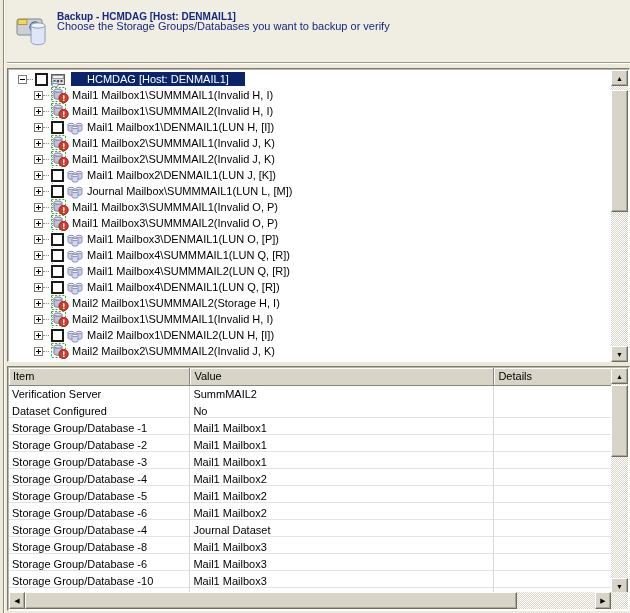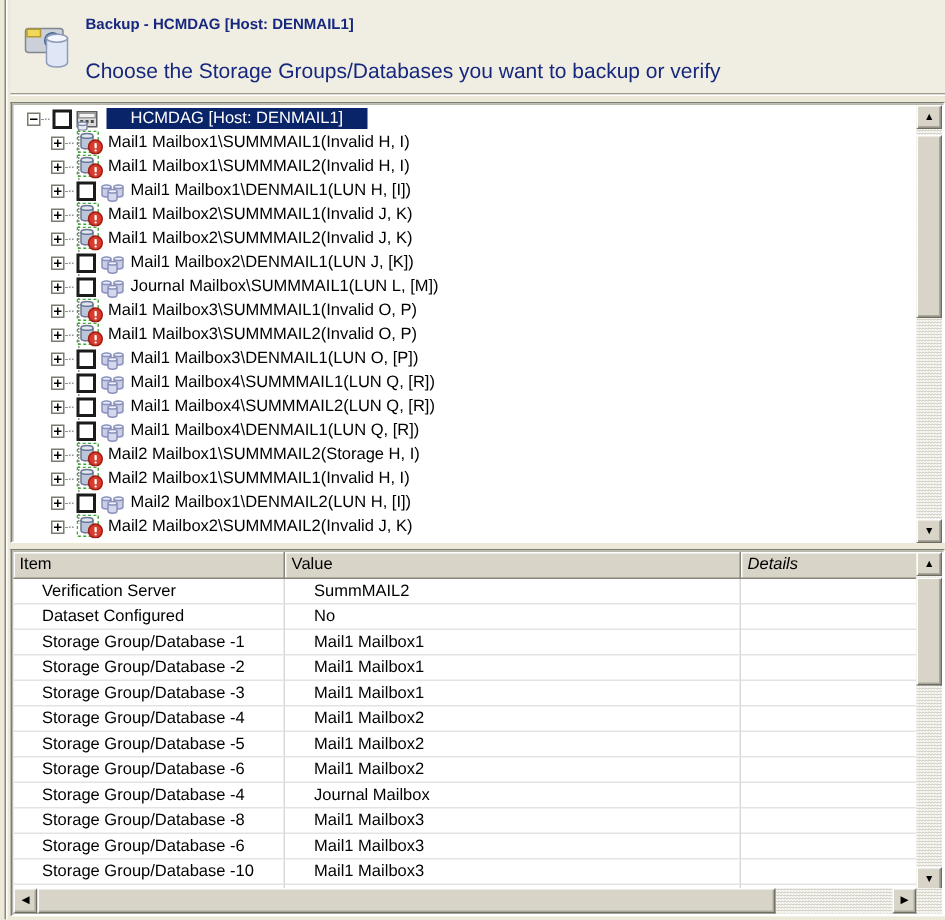--- a/index.html
+++ b/index.html
@@ -16,21 +16,21 @@
   .left-groove::before { content:""; position:absolute; left:3px; top:0; bottom:0; width:1px; background:#8a887c; }
   .left-groove::after  { content:""; position:absolute; left:4px; top:0; bottom:0; width:1px; background:#ffffff; }
 
   
   .banner { position:absolute; left:7px; top:0; width:623px; height:62px; background:#f0eee2; }
   .banner-sep { position:absolute; left:7px; top:62px; width:623px; height:2px; }
   .banner-sep::before { content:""; position:absolute; left:0; right:0; top:0; height:1px; background:#9c9a8c; }
   .banner-sep::after  { content:""; position:absolute; left:0; right:0; top:1px; height:1px; background:#ffffff; }
   .banner-icon { position:absolute; left:13px; top:10px; width:38px; height:38px; }
   .banner-title { position:absolute; left:57px; top:11px; font-size:10px; font-weight:bold; color:#16277e; }
-  .banner-sub   { position:absolute; left:57px; top:39px; font-size:14px; color:#16277e; }
+  .banner-sub   { position:absolute; left:57px; top:20px; font-size:11px; color:#16277e; }
 
   
   .sunken {
     position:absolute; background:#fff;
     border-top:1px solid #7e7d72; border-left:1px solid #7e7d72;
     border-bottom:1px solid #ffffff; border-right:1px solid #ffffff;
     box-shadow: inset 1px 1px 0 #b9b6aa;
   }
   .tree-panel  { left:7px; top:68px;  width:623px; height:294px; }
   .table-panel { left:7px; top:366px; width:623px; height:245px; background:#fff; }
@@ -78,23 +78,23 @@
 
   
   .thead { position:absolute; left:1px; top:1px; right:18px; height:18px; display:flex; }
   .th {
     background:#d8d4c8; height:18px; line-height:17px; padding-left:4px; font-size:11px;
     border-right:1px solid #87857a; border-bottom:1px solid #87857a;
     box-shadow: inset 1px 1px 0 #ffffff; overflow:hidden;
   }
   .tbody { position:absolute; left:1px; top:19px; right:18px; bottom:18px; overflow:hidden; background:#fff; }
   .grow { display:flex; height:17px; }
-  .gcell { height:17px; line-height:16px; padding-left:19px; font-size:11px; overflow:hidden; white-space:nowrap;
+  .gcell { height:32px; line-height:16px; padding-left:3px; font-size:11px; overflow:hidden; white-space:nowrap;
            border-right:1px solid #d9d9d9; border-bottom:1px solid #e3e3e3; }
-  .c0 { width:182px; } .c1 { width:305px; } .c2 { width:117px; border-right:none;font-style:italic; }
+  .c0 { width:182px; } .c1 { width:305px; } .c2 { width:117px; border-right:none; }
 </style>
 </head>
 <body>
 
 <div class="left-groove"></div>
 
 <div class="banner"></div>
 <div class="banner-icon">
   <svg width="38" height="38" viewBox="0 0 38 38">
     <rect x="4" y="9" width="25" height="16" rx="2" fill="#ccd0d9" stroke="#82878f"></rect>
@@ -443,21 +443,21 @@
         <div class="gcell c1">Mail1 Mailbox2</div>
         <div class="gcell c2"></div>
       </div>
       <div class="grow">
         <div class="gcell c0">Storage Group/Database -6</div>
         <div class="gcell c1">Mail1 Mailbox2</div>
         <div class="gcell c2"></div>
       </div>
       <div class="grow">
         <div class="gcell c0">Storage Group/Database -4</div>
-        <div class="gcell c1">Journal Mailbox</div>
+        <div class="gcell c1">Journal Dataset</div>
         <div class="gcell c2"></div>
       </div>
       <div class="grow">
         <div class="gcell c0">Storage Group/Database -8</div>
         <div class="gcell c1">Mail1 Mailbox3</div>
         <div class="gcell c2"></div>
       </div>
       <div class="grow">
         <div class="gcell c0">Storage Group/Database -6</div>
         <div class="gcell c1">Mail1 Mailbox3</div>

